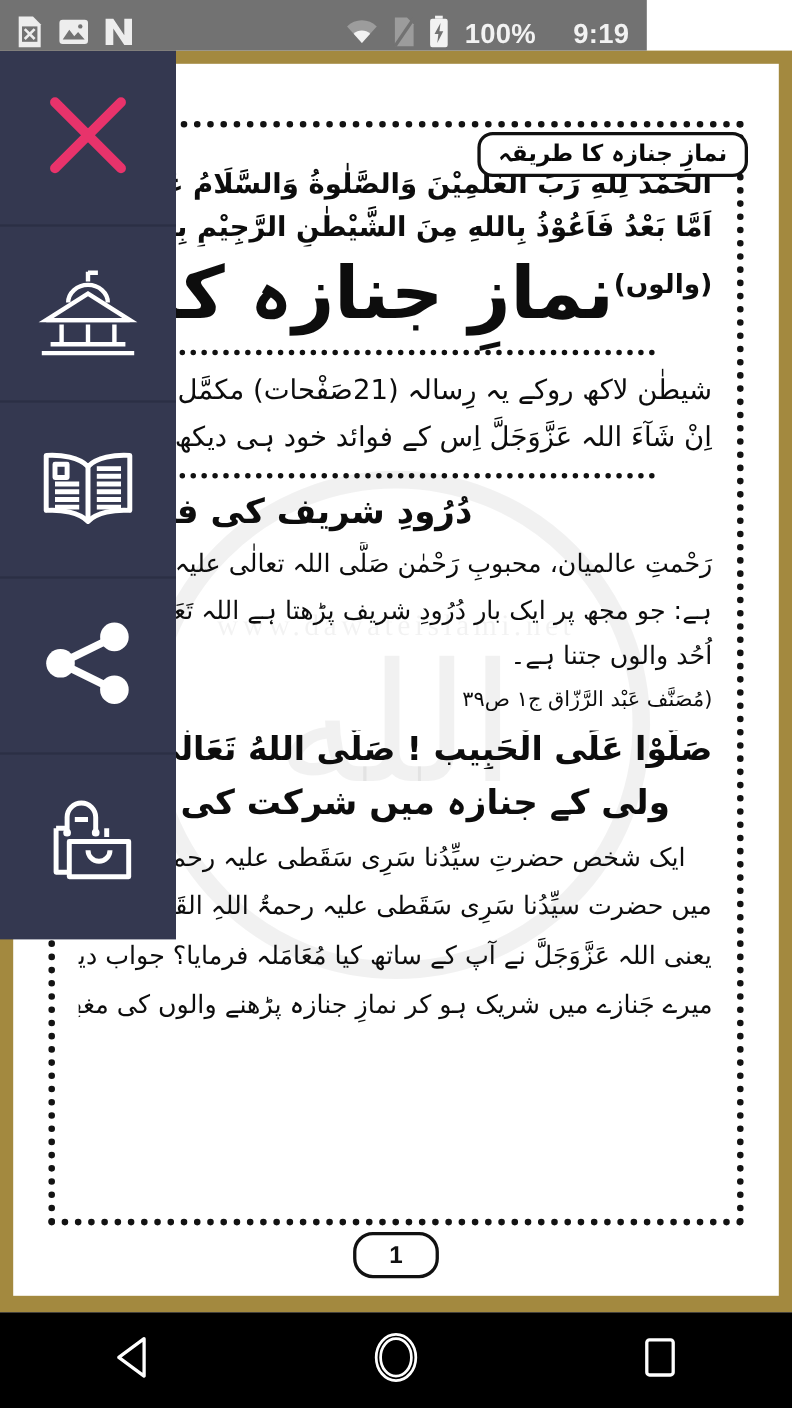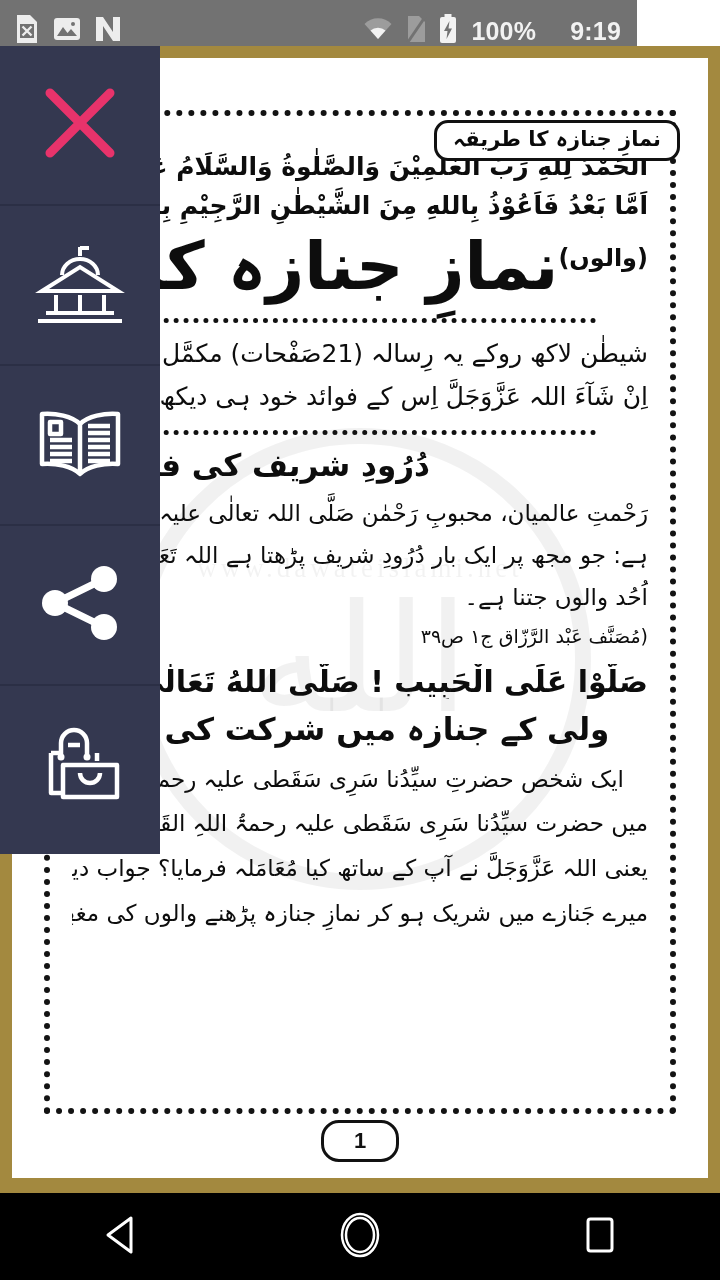--- a/index.html
+++ b/index.html
@@ -17,21 +17,21 @@
     width: 720px;
     height: 1280px;
     overflow: hidden;
     background: #ffffff;
   }
 
   
   #status-bar {
     position: absolute;
     top: 0; left: 0;
-    width: 637px;
+    width: 588px;
     height: 46px;
     background: #727272;
     display: flex;
     align-items: center;
     box-sizing: border-box;
     padding: 16px 16px 0 14px;
     z-index: 40;
   }
   .sb-left {
     display: flex;

